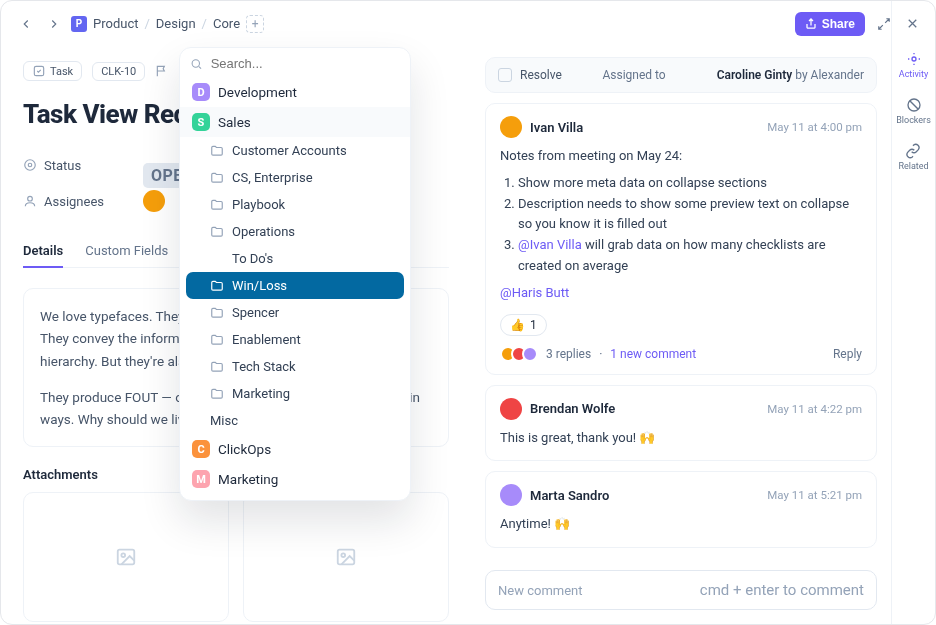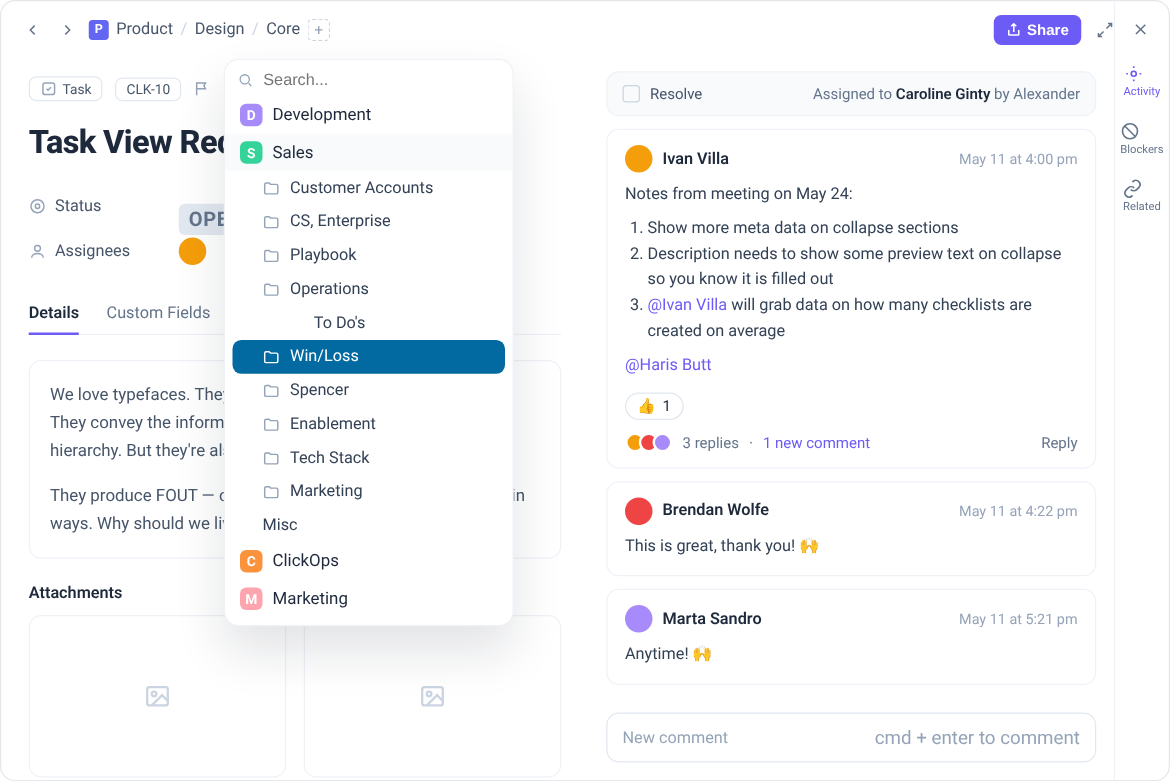--- a/index.html
+++ b/index.html
@@ -12,21 +12,21 @@
 .crumb .sep { color: #cbd5e1; }
 .crumb .part { cursor: pointer; }
 .p-icon { width: 16px; height: 16px; background: #6366f1; border-radius: 3px; color: #fff; font-size: 10px; font-weight: 700; display: inline-flex; align-items: center; justify-content: center; }
 .add-crumb { width: 18px; height: 18px; border: 1px dashed #cbd5e1; border-radius: 4px; display: flex; align-items: center; justify-content: center; color: #94a3b8; font-size: 12px; cursor: pointer; }
 .header-right { margin-left: auto; display: flex; align-items: center; gap: 10px; }
 .share-btn { background: #6d5bf5; color: #fff; border: none; padding: 5px 10px; border-radius: 6px; font-size: 12px; font-weight: 600; display: flex; align-items: center; gap: 5px; cursor: pointer; }
 .hicon { width: 18px; height: 18px; color: #64748b; cursor: pointer; display: flex; align-items: center; justify-content: center; }
 
 
 .rail { position: absolute; right: 0; top: 0; width: 44px; height: 100%; border-left: 1px solid #eef2f7; display: flex; flex-direction: column; align-items: center; padding-top: 50px; gap: 18px; }
-.rail-item { display: flex; flex-direction: column; gap: 2px; color: #64748b; cursor: pointer; font-size: 9px; }
+.rail-item { display: flex; flex-direction: column; align-items: center; gap: 2px; color: #64748b; cursor: pointer; font-size: 9px; }
 .rail-item.active { color: #6d5bf5; }
 .rail-item svg { width: 16px; height: 16px; }
 
 
 .main { position: absolute; top: 46px; left: 0; right: 44px; bottom: 0; display: flex; }
 .left { width: 470px; padding: 0 22px; position: relative; }
 .right { flex: 1; padding: 10px 14px 14px 14px; display: flex; flex-direction: column; }
 
 
 .left-top-row { display: flex; align-items: center; gap: 10px; height: 32px; margin-top: 8px; }
@@ -50,28 +50,28 @@
 .popover { position: absolute; top: 0px; left: 178px; width: 232px; background: #fff; border: 1px solid #eef2f7; border-radius: 12px; box-shadow: 0 20px 40px rgba(15,23,42,.12); padding: 8px 0 6px; z-index: 50; }
 .pop-search { margin: 0 10px 6px; display: flex; align-items: center; gap: 8px; color: #94a3b8; }
 .pop-search input { border: none; outline: none; font-size: 13px; width: 100%; color: #334155; }
 .pop-group { display: flex; align-items: center; gap: 8px; padding: 6px 12px; font-size: 13.5px; cursor: pointer; }
 .pop-group.active { background: #f8fafc; }
 .pop-group .sq { width: 18px; height: 18px; border-radius: 5px; display: flex; align-items: center; justify-content: center; color: #fff; font-weight: 700; font-size: 11px; }
 .pop-item { display: flex; align-items: center; gap: 8px; padding: 6px 12px 6px 30px; font-size: 13px; color: #334155; cursor: pointer; }
 .pop-item.sel { background: #0369a1; color: #fff; border-radius: 7px; margin: 0 6px; padding-left: 24px; }
 .pop-item.sel .folder { color: #fff; }
 .pop-item .folder { color: #94a3b8; }
-.pop-noicon { padding-left: 71px; }
+.pop-noicon { padding-left: 52px; }
 .pop-misc { padding: 6px 12px 6px 30px; font-size: 13px; color: #334155; }
 
 
 .resolve-bar { background: #f8fafc; border: 1px solid #eef2f7; border-radius: 10px; padding: 10px 12px; display: flex; align-items: center; font-size: 12px; color: #475569; }
 .resolve-bar .chk { width: 14px; height: 14px; border: 1.5px solid #cbd5e1; border-radius: 3px; margin-right: 8px; }
 .assigned { margin-left: auto; color: #64748b; }
-.assigned b { color: #1e293b; font-weight: 600; }
+.assigned b { color: #1e293b; font-weight: 600; margin-left: 48px; }
 .comment { border: 1px solid #eef2f7; border-radius: 10px; padding: 12px 14px; margin-top: 10px; }
 .c-head { display: flex; align-items: center; gap: 8px; margin-bottom: 8px; }
 .c-head .name { font-weight: 600; font-size: 13px; }
 .c-head .time { margin-left: auto; font-size: 11.5px; color: #94a3b8; }
 .c-avatar { width: 22px; height: 22px; border-radius: 50%; display: inline-block; }
 .c-body { font-size: 13px; color: #334155; line-height: 1.6; }
 .c-body ol { padding-left: 18px; margin: 6px 0; }
 .mention { color: #6d5bf5; }
 .react { display: inline-flex; align-items: center; gap: 5px; border: 1px solid #e2e8f0; border-radius: 14px; padding: 3px 9px; font-size: 12px; margin-top: 10px; cursor: pointer; }
 .thread-row { display: flex; align-items: center; gap: 8px; margin-top: 10px; font-size: 12px; color: #64748b; }

